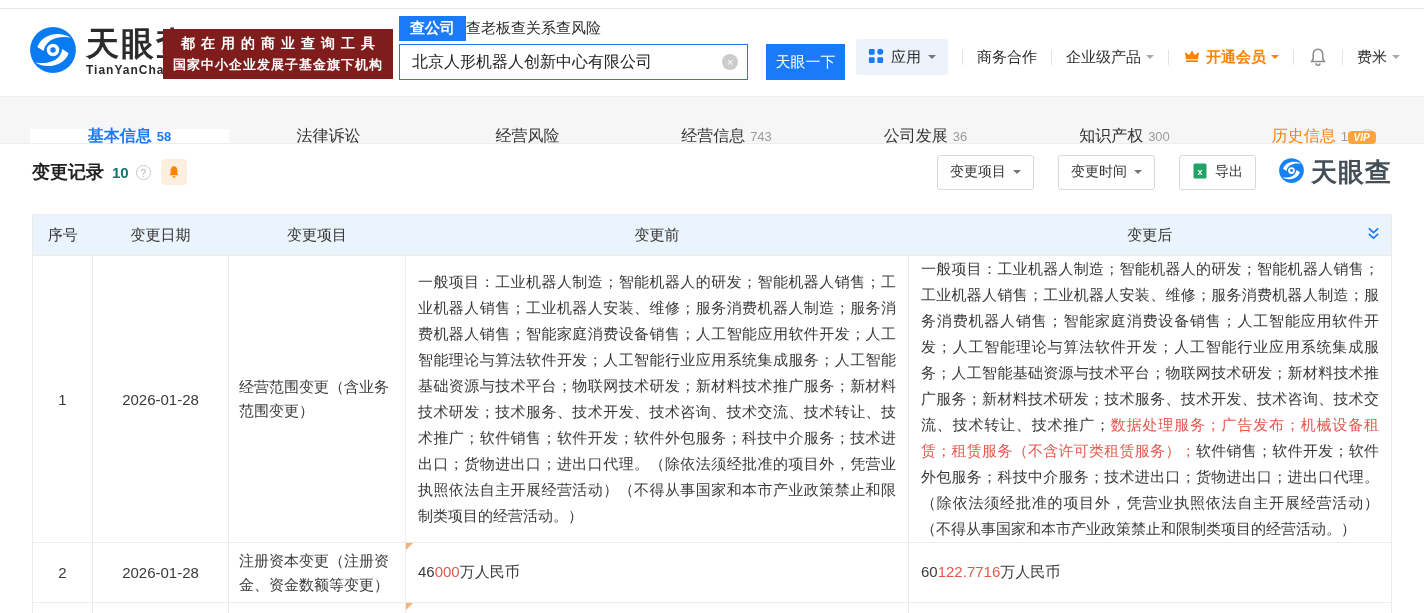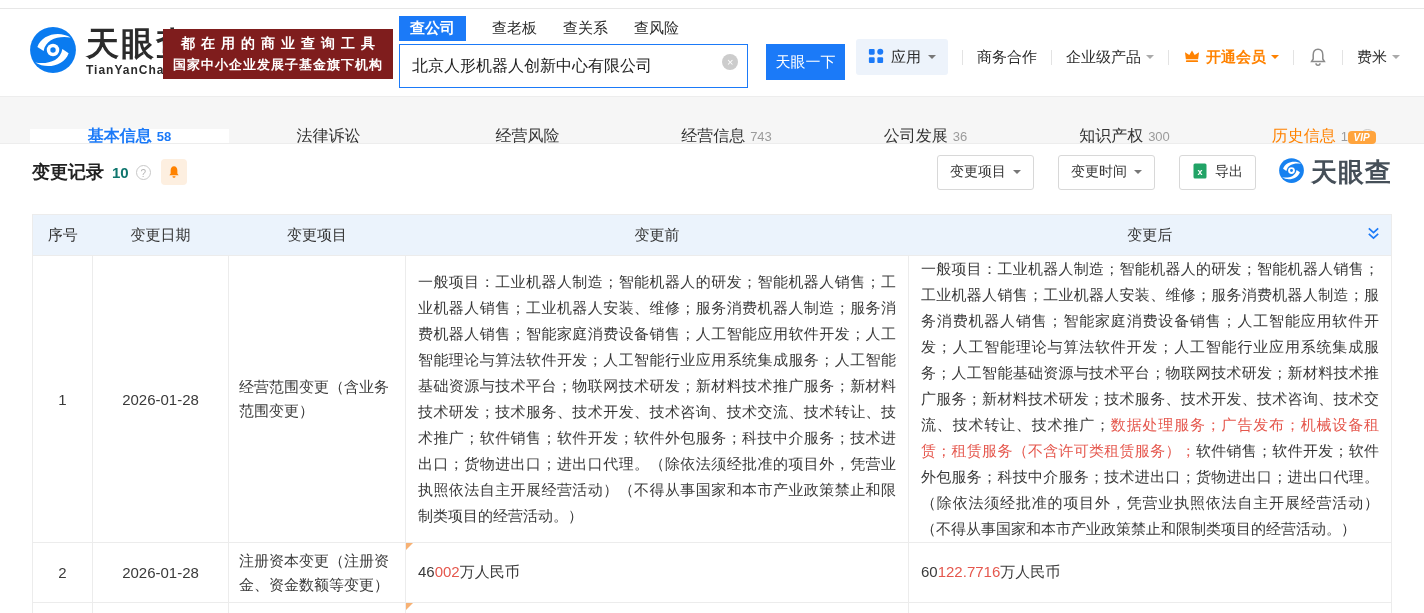--- a/index.html
+++ b/index.html
@@ -11,26 +11,26 @@
   .logo{position:absolute;left:28px;top:25px;display:flex;align-items:center;gap:8px;cursor:pointer;}
   .logo-texts{display:flex;flex-direction:column;align-items:flex-start;}
   .logo-title{font-size:33px;font-weight:bold;color:#2b2b2b;line-height:1;letter-spacing:2px;}
   .logo-domain{font-size:12px;font-weight:bold;color:#2b2b2b;letter-spacing:1px;margin-top:3px;}
   .promo{position:absolute;left:163px;top:29px;width:230px;height:50px;background:#7f1d1d;color:#fff;
          display:flex;flex-direction:column;justify-content:center;align-items:center;cursor:pointer;}
   .promo-l1{font-size:14px;font-weight:bold;letter-spacing:6px;white-space:nowrap;margin-left:6px;}
   .promo-l2{font-size:13px;font-weight:bold;letter-spacing:1px;white-space:nowrap;margin-top:3px;}
 
   .search-area{position:absolute;left:399px;top:16px;width:446px;}
-  .minitabs{display:flex;align-items:center;height:25px;gap:26px;}
+  .minitabs{display:flex;align-items:center;height:25px;}
   .minitab{font-size:15px;color:#2b2b2b;cursor:pointer;}
   .minitab.active{background:#1b7af8;color:#fff;padding:3px 11px;font-weight:bold;}
   .search-row{display:flex;margin-top:3px;}
   .search-box{position:relative;width:366px;}
-  .search-box input{width:100%;height:44px;box-sizing:border-box;border:1px solid #1b7af8;
+  .search-box input{width:100%;height:36px;box-sizing:border-box;border:1px solid #1b7af8;
         padding:0 36px 0 12px;font-size:16px;color:#222;outline:none;font-family:inherit;}
   .clear-btn{position:absolute;right:10px;top:10px;width:16px;height:16px;border-radius:50%;
         background:#ccc;color:#fff;font-size:11px;line-height:16px;text-align:center;cursor:pointer;}
   .search-go{margin-left:18px;width:82px;height:36px;background:#1b7af8;color:#fff;border:none;
         font-size:15px;cursor:pointer;font-family:inherit;}
 
   .head-nav{position:absolute;right:24px;top:39px;height:36px;display:flex;align-items:center;font-size:15px;color:#2b2b2b;}
   .apps-btn{background:#edf3fb;height:36px;display:flex;align-items:center;gap:7px;padding:0 12px;border-radius:3px;cursor:pointer;}
   .sep{width:1px;height:15px;background:#e3e3e3;margin:0 14px;}
   .nav-item{display:flex;align-items:center;gap:5px;cursor:pointer;white-space:nowrap;}
@@ -272,21 +272,21 @@
       <td class="c">1</td>
       <td class="c">2026-01-28</td>
       <td class="item-cell">经营范围变更（含业务范围变更）</td>
       <td class="text-cell"><span>一般项目：工业机器人制造；智能机器人的研发；智能机器人销售；工业机器人销售；工业机器人安装、维修；服务消费机器人制造；服务消费机器人销售；智能家庭消费设备销售；人工智能应用软件开发；人工智能理论与算法软件开发；人工智能行业应用系统集成服务；人工智能基础资源与技术平台；物联网技术研发；新材料技术推广服务；新材料技术研发；技术服务、技术开发、技术咨询、技术交流、技术转让、技术推广；软件销售；软件开发；软件外包服务；科技中介服务；技术进出口；货物进出口；进出口代理。（除依法须经批准的项目外，凭营业执照依法自主开展经营活动）（不得从事国家和本市产业政策禁止和限制类项目的经营活动。）</span></td>
       <td class="text-cell"><span>一般项目：工业机器人制造；智能机器人的研发；智能机器人销售；工业机器人销售；工业机器人安装、维修；服务消费机器人制造；服务消费机器人销售；智能家庭消费设备销售；人工智能应用软件开发；人工智能理论与算法软件开发；人工智能行业应用系统集成服务；人工智能基础资源与技术平台；物联网技术研发；新材料技术推广服务；新材料技术研发；技术服务、技术开发、技术咨询、技术交流、技术转让、技术推广；</span><span class="hl">数据处理服务；广告发布；机械设备租赁；租赁服务（不含许可类租赁服务）；</span><span>软件销售；软件开发；软件外包服务；科技中介服务；技术进出口；货物进出口；进出口代理。（除依法须经批准的项目外，凭营业执照依法自主开展经营活动）（不得从事国家和本市产业政策禁止和限制类项目的经营活动。）</span></td>
     </tr>
     <tr style="height:60px;">
       <td class="c">2</td>
       <td class="c">2026-01-28</td>
       <td class="item-cell">注册资本变更（注册资金、资金数额等变更）</td>
-      <td class="val-cell corner"><span>46</span><span class="hl">002</span><span>万人民币</span></td>
+      <td class="val-cell corner"><span>46</span><span class="hl">000</span><span>万人民币</span></td>
       <td class="val-cell"><span>60</span><span class="hl">122.7716</span><span>万人民币</span></td>
     </tr>
     <tr class="stub-row">
       <td></td>
       <td></td>
       <td></td>
       <td class="corner"></td>
       <td></td>
     </tr>
   </tbody>

